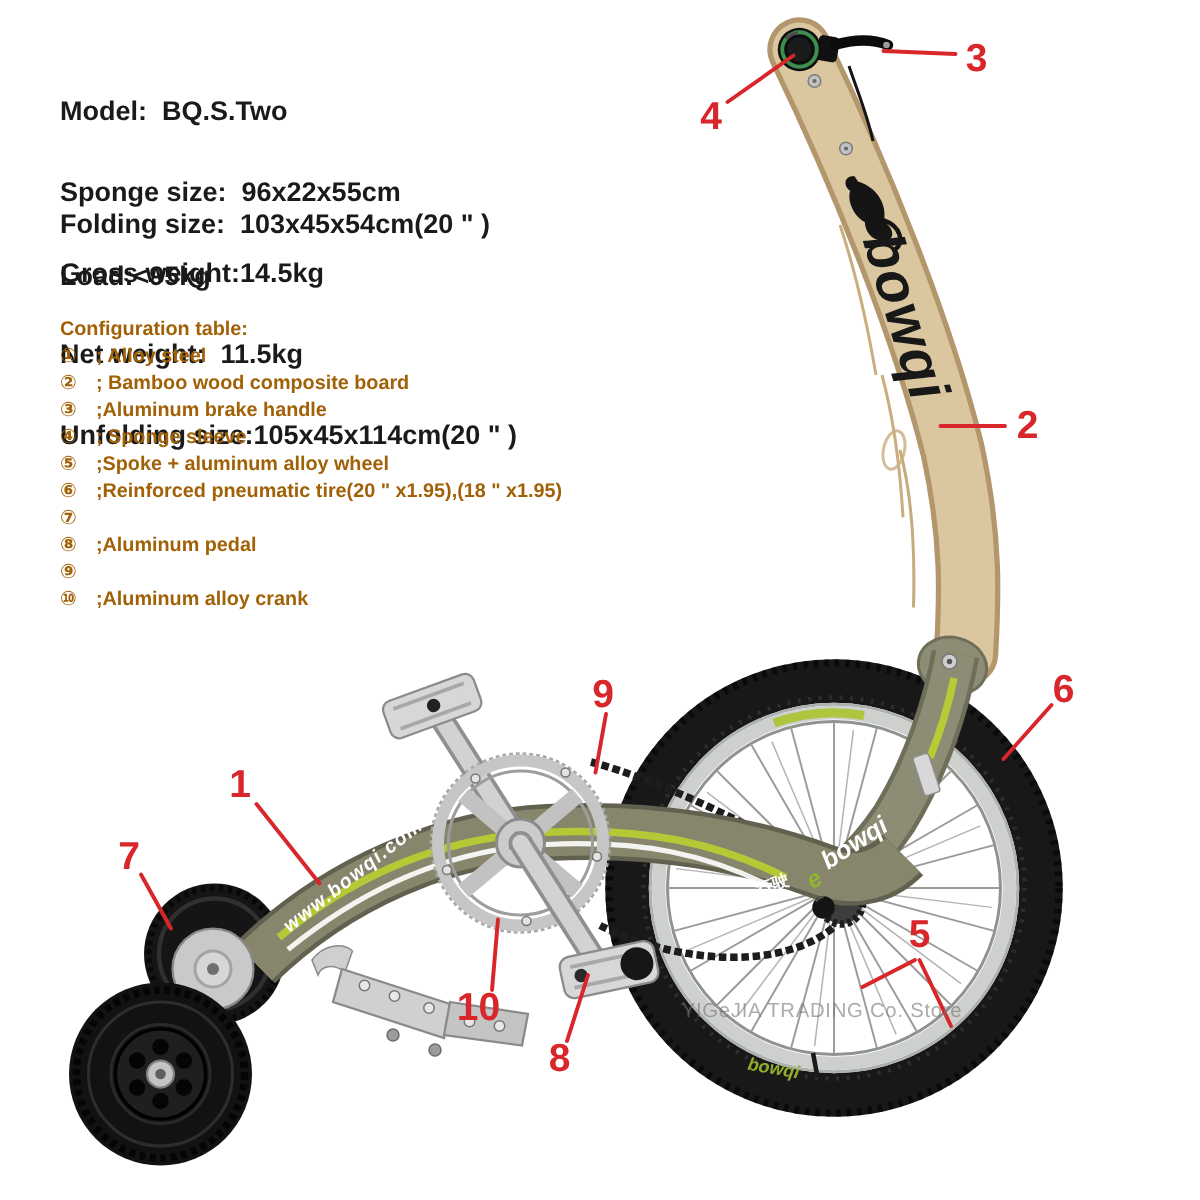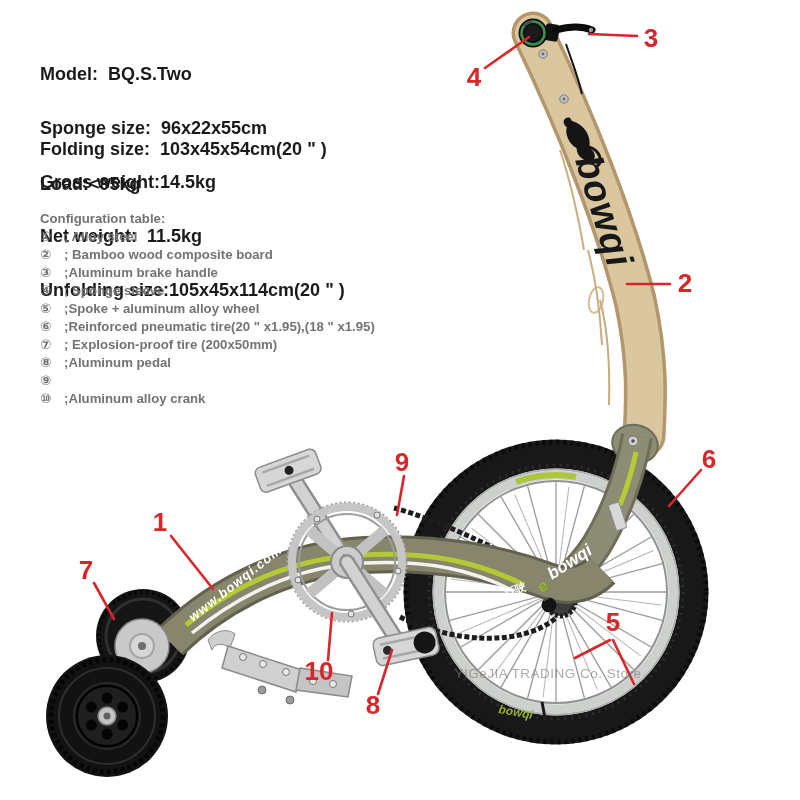--- a/index.html
+++ b/index.html
@@ -2,21 +2,21 @@
 <html><head>
 <meta charset="utf-8">
 <style>
   html,body{margin:0;padding:0;background:#ffffff;}
   .stage{position:relative;width:800px;height:800px;background:#ffffff;overflow:hidden;
          font-family:"Liberation Sans","DejaVu Sans",sans-serif;}
   .specs{position:absolute;left:40px;color:#1a1a1a;font-weight:bold;font-size:18px;line-height:18px;white-space:pre;}
   #spec-block1{top:29px;}
   #spec-folding{top:140px;}
   #spec-load{top:175px;}
-  .config{position:absolute;left:40px;top:210px;color:#737373;font-weight:bold;font-size:13.2px;line-height:18px;}
+  .config{position:absolute;left:40px;top:210px;color:#a16207;font-weight:bold;font-size:13.2px;line-height:18px;}
   .config .title{margin-bottom:0;}
   .config .row{display:flex;}
   .config .num{width:24px;flex:0 0 24px;}
   svg.draw{position:absolute;left:0;top:0;}
   .callout-num{font-size:26px;font-weight:bold;fill:#d8262a;}
   .wm{fill:#787878;opacity:.62;font-size:13.5px;letter-spacing:.5px;}
 </style>
 </head>
 <body>
 
@@ -53,21 +53,20 @@
     <div class="row">
         <span class="num">⑤</span>
         <span>;Spoke + aluminum alloy wheel</span>
       </div>
     <div class="row">
         <span class="num">⑥</span>
         <span>;Reinforced pneumatic tire(20 " x1.95),(18 " x1.95)</span>
       </div>
     <div class="row">
         <span class="num">⑦</span>
-        <span>; Explosion-proof tire (200x50mm)</span>
       </div>
     <div class="row">
         <span class="num">⑧</span>
         <span>;Aluminum pedal</span>
       </div>
     <div class="row">
         <span class="num">⑨</span>
       </div>
     <div class="row">
         <span class="num">⑩</span>

